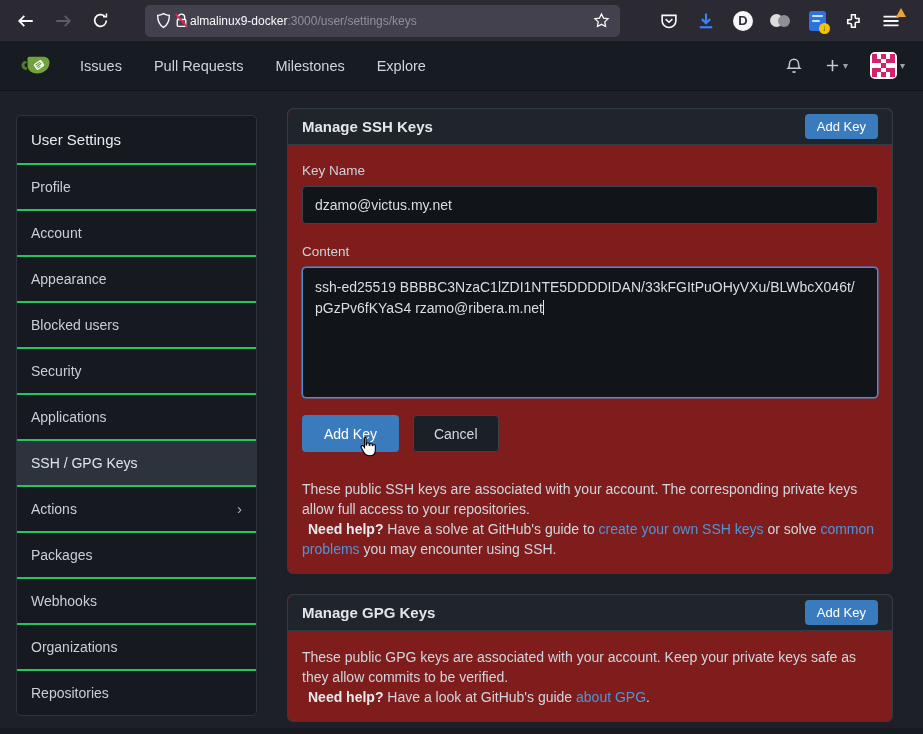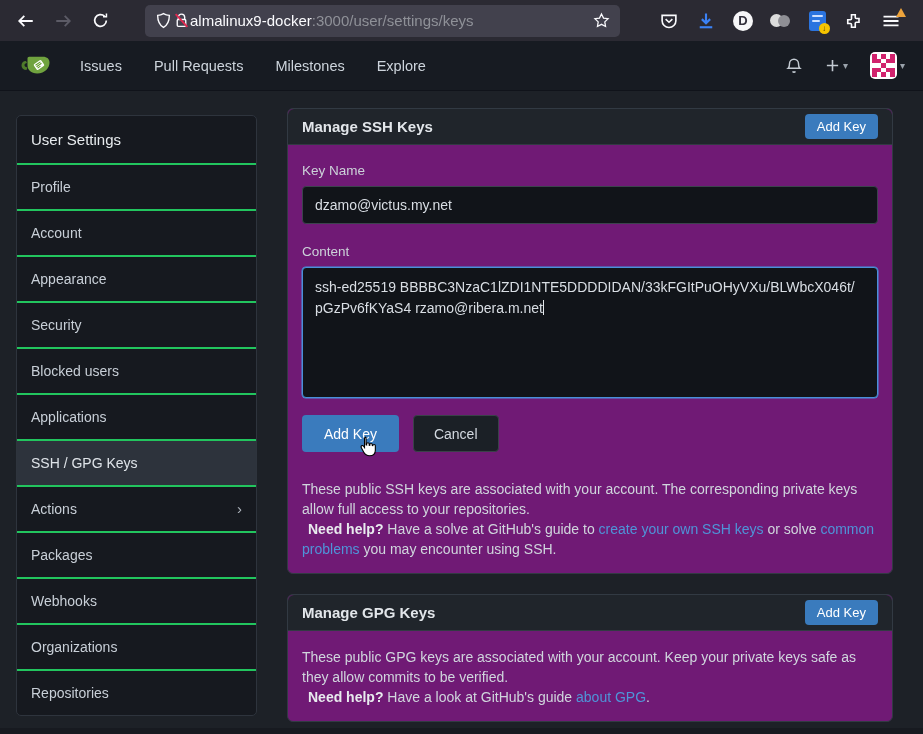--- a/index.html
+++ b/index.html
@@ -22,21 +22,21 @@
     display:flex; align-items:center; justify-content:center;
     color:#fbfbfe; border-radius:4px; background:transparent; border:none;
   }
   .nav-btn.disabled { color:#5c5b66; }
   .url-bar {
     margin-left:24px;
     width:475px; height:32px;
     background:#42414d; border-radius:5px;
     display:flex; align-items:center;
     padding:0 10px; 
-    font-size:15px;
+    font-size:12px;
   }
   .url-text { flex:1; white-space:nowrap; overflow:hidden; }
   .url-host { color:#fbfbfe; }
   .url-path { color:#8f9198; }
   .ext-icons {
     display:flex; align-items:center; gap:15px; margin-left:38px;
   }
   .ext-icon { width:22px; height:22px; display:flex; align-items:center; justify-content:center; position:relative; }
   .d-badge {
     width:20px; height:20px; border-radius:50%; background:#f7f7f9;
@@ -102,21 +102,21 @@
     padding:14px; border-top:2px solid #22c55e;
     color:#c8cfd7; display:flex; align-items:center; justify-content:space-between;
     cursor:pointer;
   }
   .side-item.active { background:#2d333c; color:#dfe4e9; }
   .side-chevron { color:#aeb5bd; font-size:15px; line-height:1; }
 
   
   .main { flex:1; display:flex; flex-direction:column; gap:20px; }
   .panel {
-    background:#701a75;
+    background:#7f1d1d;
     border:1px solid #323a43;
     border-radius:6px;
   }
   .panel-header {
     background:#20252b;
     border-bottom:1px solid #323a43;
     border-radius:6px 6px 0 0;
     padding:5px 14px;
     min-height:34px;
     display:flex; align-items:center; justify-content:space-between;
@@ -319,24 +319,24 @@
     <div class="side-item">
         <span>Profile</span>
       </div>
     <div class="side-item">
         <span>Account</span>
       </div>
     <div class="side-item">
         <span>Appearance</span>
       </div>
     <div class="side-item">
+        <span>Blocked users</span>
+      </div>
+    <div class="side-item">
         <span>Security</span>
-      </div>
-    <div class="side-item">
-        <span>Blocked users</span>
       </div>
     <div class="side-item">
         <span>Applications</span>
       </div>
     <div class="side-item active">
         <span>SSH / GPG Keys</span>
       </div>
     <div class="side-item">
         <span>Actions</span>
         <span class="side-chevron">›</span>

